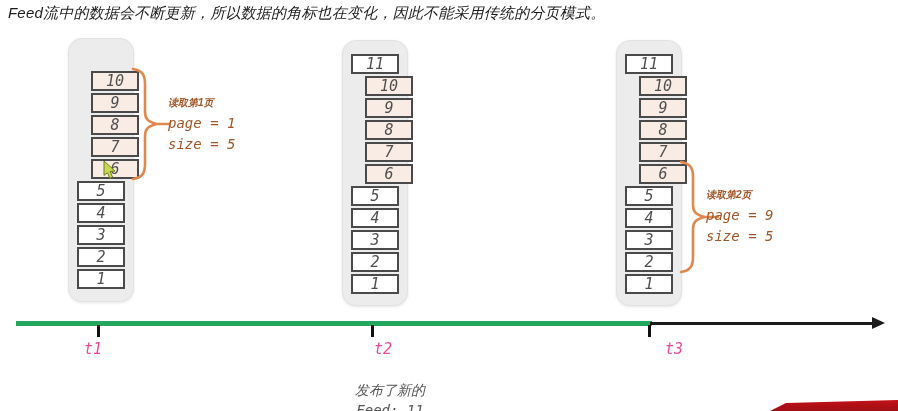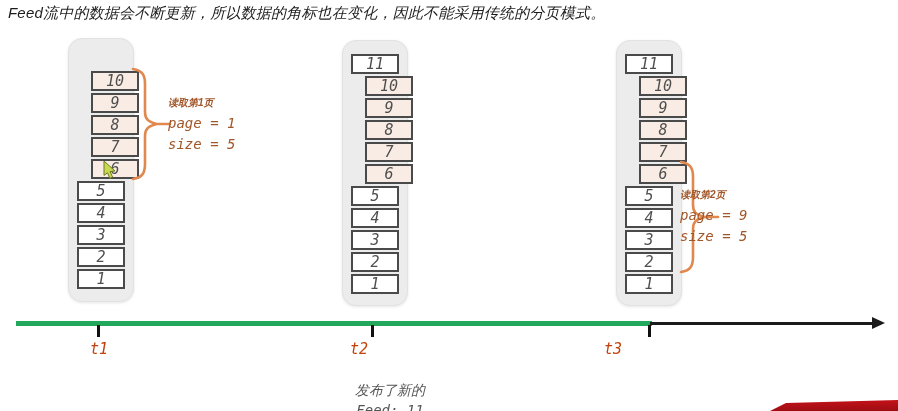--- a/index.html
+++ b/index.html
@@ -28,22 +28,22 @@
   .brace{position:absolute;}
   .annot{position:absolute;color:var(--annotation-orange,#a2572a);}
   .annot .cjk{font-size:10px;font-weight:600;line-height:21px;white-space:nowrap;}
   .annot .code{font-family:"DejaVu Sans Mono",monospace;font-size:14px;line-height:21px;white-space:nowrap;}
   .tl-green{position:absolute;left:16px;top:321px;width:636px;height:5px;background:var(--timeline-green,#21a85d);}
   .tl-black{position:absolute;left:650px;top:322px;width:228px;height:3px;background:var(--timeline-black,#1b1b1b);}
   .tl-arrow{position:absolute;left:872px;top:317px;width:0;height:0;
     border-top:6px solid transparent;border-bottom:6px solid transparent;
     border-left:13px solid var(--timeline-black,#1b1b1b);}
   .tick{position:absolute;top:325px;width:3px;height:12px;background:#111;}
-  .tick-label{position:absolute;top:340px;width:30px;text-align:center;
-    font-family:"DejaVu Sans Mono",monospace;font-size:15px;color:#c2410c;}
+  .tick-label{position:absolute;top:340px;width:30px;text-align:left;
+    font-family:"DejaVu Sans Mono",monospace;font-size:15px;color:#ec4899;}
   .event-note{position:absolute;left:330px;top:364px;width:120px;text-align:center;color:#555;margin-top:16px;}
   .event-note .l1{font-size:14px;line-height:20px;}
   .event-note .l2{font-family:"DejaVu Sans Mono",monospace;font-size:14px;line-height:20px;}
   .ribbon{
     position:absolute;left:770px;top:400px;width:128px;height:11px;
     background:linear-gradient(#c41219,#9e0d13);
     clip-path:polygon(0 100%,16px 3px,100% 0,100% 100%);
   }
   .cursor{position:absolute;left:103px;top:161px;}
 </style>
@@ -102,41 +102,41 @@
   <svg class="brace" style="left:678px;top:160px;" width="42" height="114" viewBox="0 0 42 114">
     <path d="M3,2 C13,3.5 15,9 15,17 L15,45 C15,52 18,55 27,57 C18,59 15,62 15,69 L15,97 C15,105 13,110.5 3,112 M27,57 L40,57" fill="none" stroke="#e0884e" stroke-width="2.6" stroke-linecap="round"></path>
   </svg>
 
   <div class="annot" style="left:168px;top:92px;">
     <div class="cjk">读取第1页</div>
     <div class="code">page = 1</div>
     <div class="code">size = 5</div>
   </div>
 
-  <div class="annot" style="left:680px;top:184px;">
+  <div class="annot" style="left:706px;top:184px;">
     <div class="cjk">读取第2页</div>
     <div class="code">page = 9</div>
     <div class="code">size = 5</div>
   </div>
 
   <svg class="cursor" width="15" height="19" viewBox="0 0 15 19">
     <path d="M1,0 L12,10 L7,10.6 L9.6,16 L6.8,17.3 L4.5,11.8 L1,14.4 Z" fill="#c8d84f" stroke="#6d7c20" stroke-width="1"></path>
   </svg>
 
   <div class="tl-green"></div>
   <div class="tl-black"></div>
   <div class="tl-arrow"></div>
 
   <div class="tick" style="left:97px;"></div>
   <div class="tick" style="left:371px;"></div>
   <div class="tick" style="left:648px;"></div>
 
   <div class="tick-label" style="left:84px;">t1</div>
-  <div class="tick-label" style="left:344px;">t2</div>
-  <div class="tick-label" style="left:598px;">t3</div>
+  <div class="tick-label" style="left:374px;">t2</div>
+  <div class="tick-label" style="left:665px;">t3</div>
 
   <div class="event-note">
     <div class="l1">发布了新的</div>
     <div class="l2">Feed: 11</div>
   </div>
 
   <div class="ribbon"></div>
 
 </div>
 

